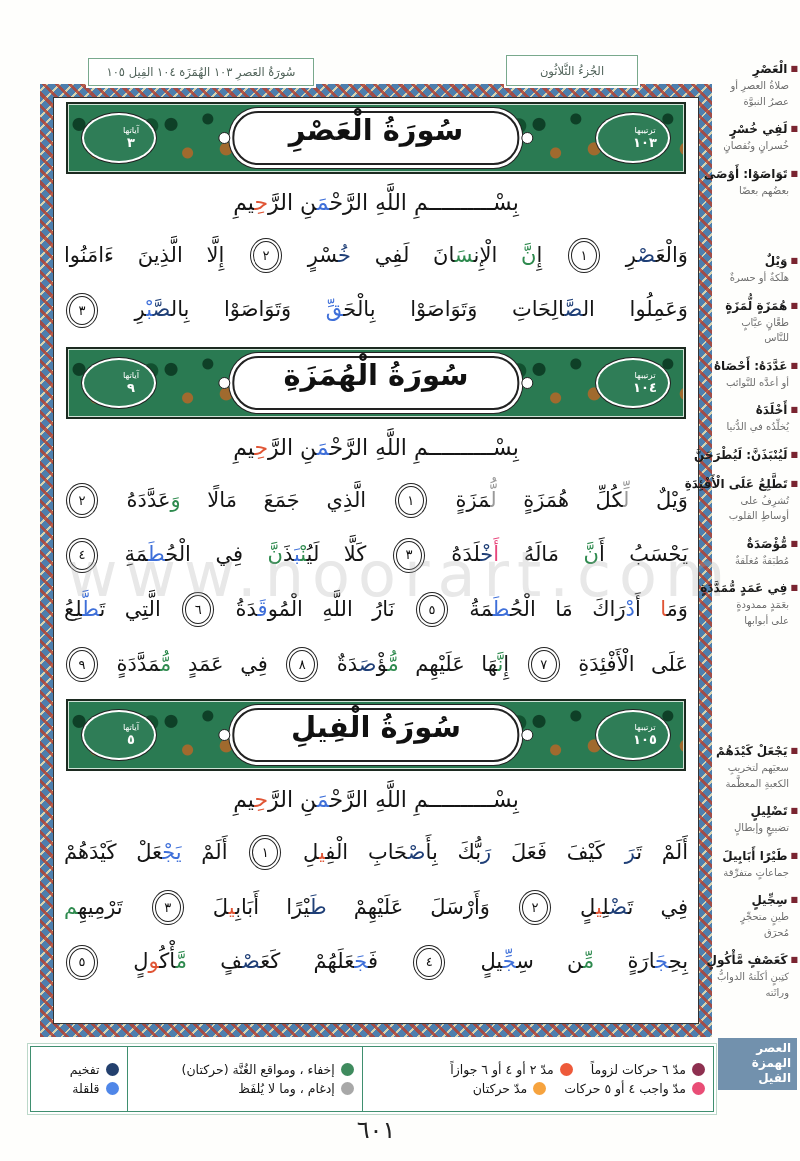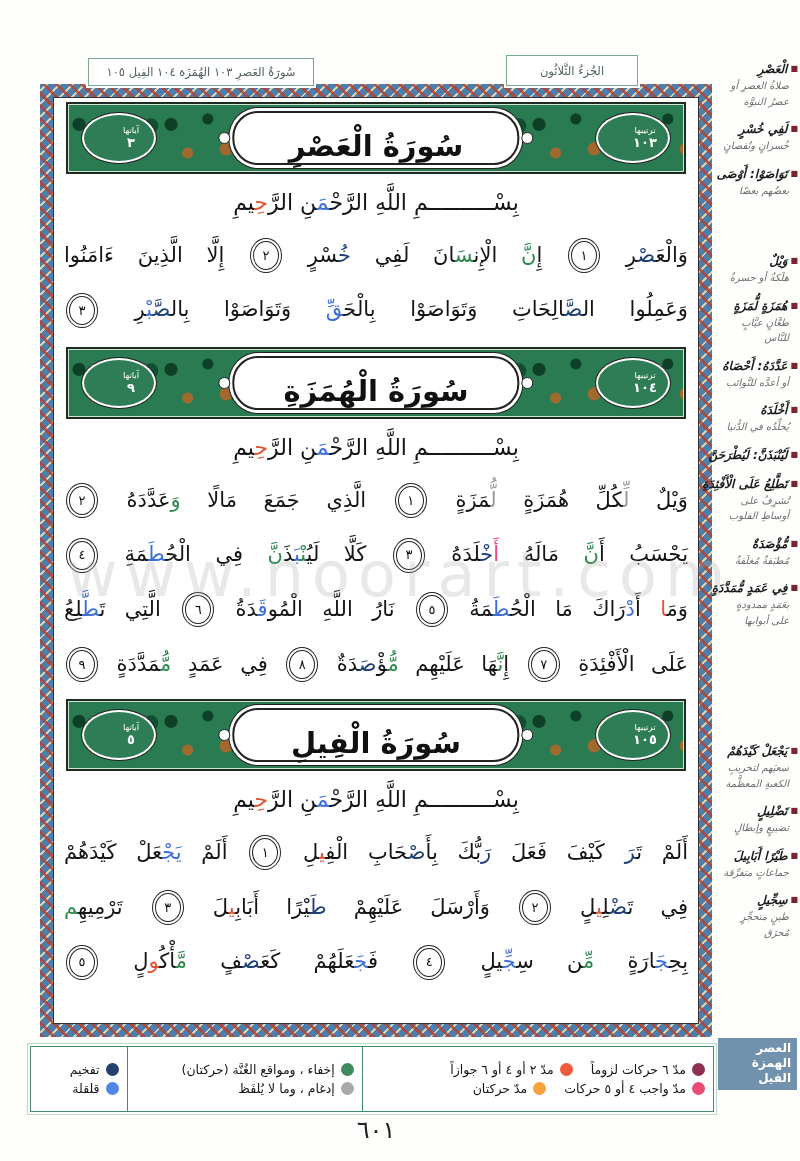--- a/index.html
+++ b/index.html
@@ -40,21 +40,21 @@
       radial-gradient(circle at 52% 22%, #0e4027 0 5px, rgba(0,0,0,0) 6px),
       radial-gradient(circle at 72% 66%, #a06a2e 0 6px, rgba(0,0,0,0) 7px),
       radial-gradient(circle at 90% 32%, #11502f 0 7px, rgba(0,0,0,0) 8px);
     background-size:92px 68px;
     border:2px solid #1c2a20;box-shadow:inset 0 0 0 1px #cfe3d6;
   }
   .cartouche{
     position:absolute;left:50%;top:50%;transform:translate(-50%,-50%);
     width:46%;height:50px;background:#fff;border:2px solid #222;
     border-radius:26px;box-shadow:0 0 0 3px #fff,0 0 0 4px #222;
-    display:flex;align-items:flex-end;justify-content:center;
+    display:flex;align-items:flex-start;justify-content:center;
   }
   .cartouche:before,.cartouche:after{
     content:"";position:absolute;top:50%;width:10px;height:10px;background:#fff;
     border:1.5px solid #222;border-radius:50%;transform:translateY(-50%);
   }
   .cartouche:before{right:-16px;}
   .cartouche:after{left:-16px;}
   .banner-title{font-size:29px;font-weight:bold;color:#111;white-space:nowrap;}
   .medal{
     position:absolute;top:50%;transform:translateY(-50%);
@@ -85,21 +85,21 @@
   .seg-b{color:#3e6fd9;}  
   .ayah{
     display:inline-flex;align-items:center;justify-content:center;
     width:24px;height:27px;border:1.5px solid #222;border-radius:50%;
     box-shadow:0 0 0 2px #fff,0 0 0 3px #222;margin:0 5px;
     position:relative;vertical-align:middle;background:#fff;
   }
   .ayah-n{font-size:13px;color:#111;}
   
   .notes{
-    position:absolute;left:716px;width:82px;direction:rtl;text-align:right;z-index:4;font-style:italic;
+    position:absolute;left:716px;width:82px;direction:rtl;text-align:right;z-index:4;
   }
   #notes-asr{top:60px;}
   #notes-hum{top:252px;}
   #notes-fil{top:742px;}
   .note{margin-bottom:11px;}
   .note-term{font-size:12px;font-weight:bold;color:#1a1a1a;line-height:1.5;white-space:nowrap;}
   .bullet{color:#7a2430;font-size:8px;margin-left:3px;vertical-align:2px;}
   .note-def{font-size:10px;color:#6e6e6e;line-height:1.55;padding-right:9px;}
   
   .surah-tab{
@@ -293,20 +293,24 @@
       <div class="note-def">تضييعٍ وإبطالٍ</div>
     </div>
     <div class="note">
       <div class="note-term"><span class="bullet">■</span><span>طَيْرًا أَبَابِيلَ</span></div>
       <div class="note-def">جماعاتٍ متفرِّقة</div>
     </div>
     <div class="note">
       <div class="note-term"><span class="bullet">■</span><span>سِجِّيلٍ</span></div>
       <div class="note-def">طينٍ متحجِّرٍ مُحرَق</div>
     </div>
+    <div class="note">
+      <div class="note-term"><span class="bullet">■</span><span>كَعَصْفٍ مَّأْكُولٍ</span></div>
+      <div class="note-def">كتِبنٍ أكلَتهُ الدوابُّ وراثَته</div>
+    </div>
   </div>
 
 <div class="surah-tab" id="surah-tab" style="background: rgb(114, 145, 173);">
   <div>العصر</div>
   <div>الهمزة</div>
   <div>الفيل</div>
 </div>
 
 <div class="legend" id="legend">
     <div class="legend-col">

